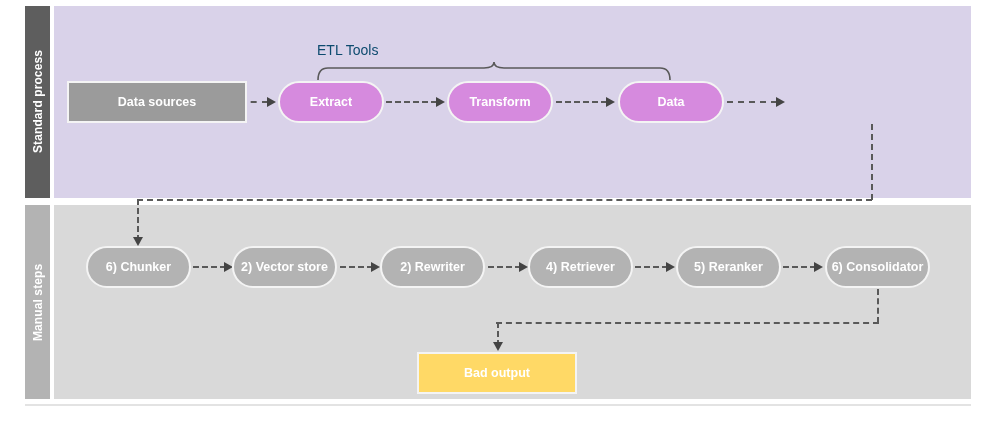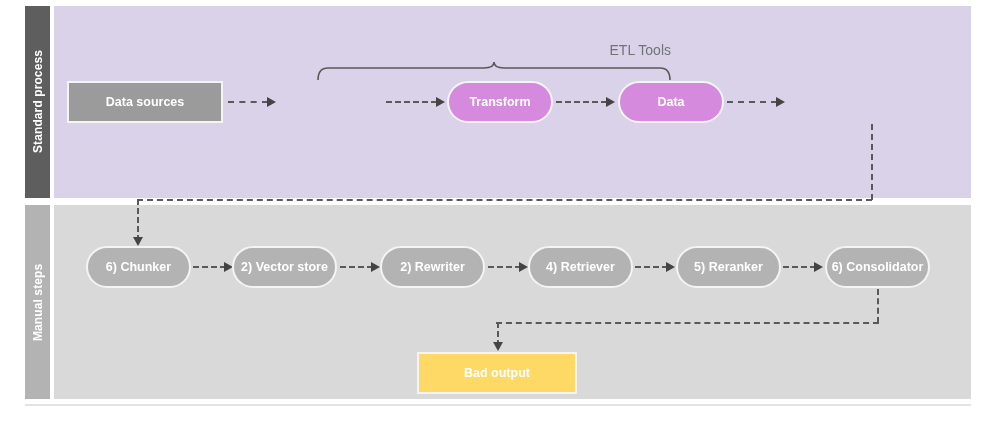--- a/index.html
+++ b/index.html
@@ -126,22 +126,22 @@
     left: 317px;
     top: 62px;
     width: 354px;
     height: 18px;
   }
   #etl-label {
     position: absolute;
     left: 317px;
     top: 42px;
     width: 354px;
-    text-align: right;
-    color: #737373;
+    text-align: left;
+    color: #0c4a6e;
     font-size: 14px;
     font-weight: normal;
   }
 </style>
 </head>
 <body>
 
 <div id="canvas">
 
   <div id="lane-top-body"></div>
@@ -166,24 +166,27 @@
 
   <div class="hline" style="left:386px; top:101px; width:51px;"></div>
   <div class="arrow-r" style="left:436px; top:97px;"></div>
 
   <div class="hline" style="left:556px; top:101px; width:51px;"></div>
   <div class="arrow-r" style="left:606px; top:97px;"></div>
 
   <div class="hline" style="left:727px; top:101px; width:50px;"></div>
   <div class="arrow-r" style="left:776px; top:97px;"></div>
 
-  <div class="node rect grey" style="left:67px; top:81px; width:156px; height:42px;">
+  <div class="node rect grey" style="left:67px; top:81px; width:180px; height:42px;">
     <span>Data sources</span>
   </div>
 
+  <div class="node pill pinkish" style="left:278px; top:81px; width:106px; height:42px;">
+    <span>Extract</span>
+  </div>
 
   <div class="node pill pinkish" style="left:447px; top:81px; width:106px; height:42px;">
     <span>Transform</span>
   </div>
 
   <div class="node pill pinkish" style="left:618px; top:81px; width:106px; height:42px;">
     <span>Data</span>
   </div>
 
 

